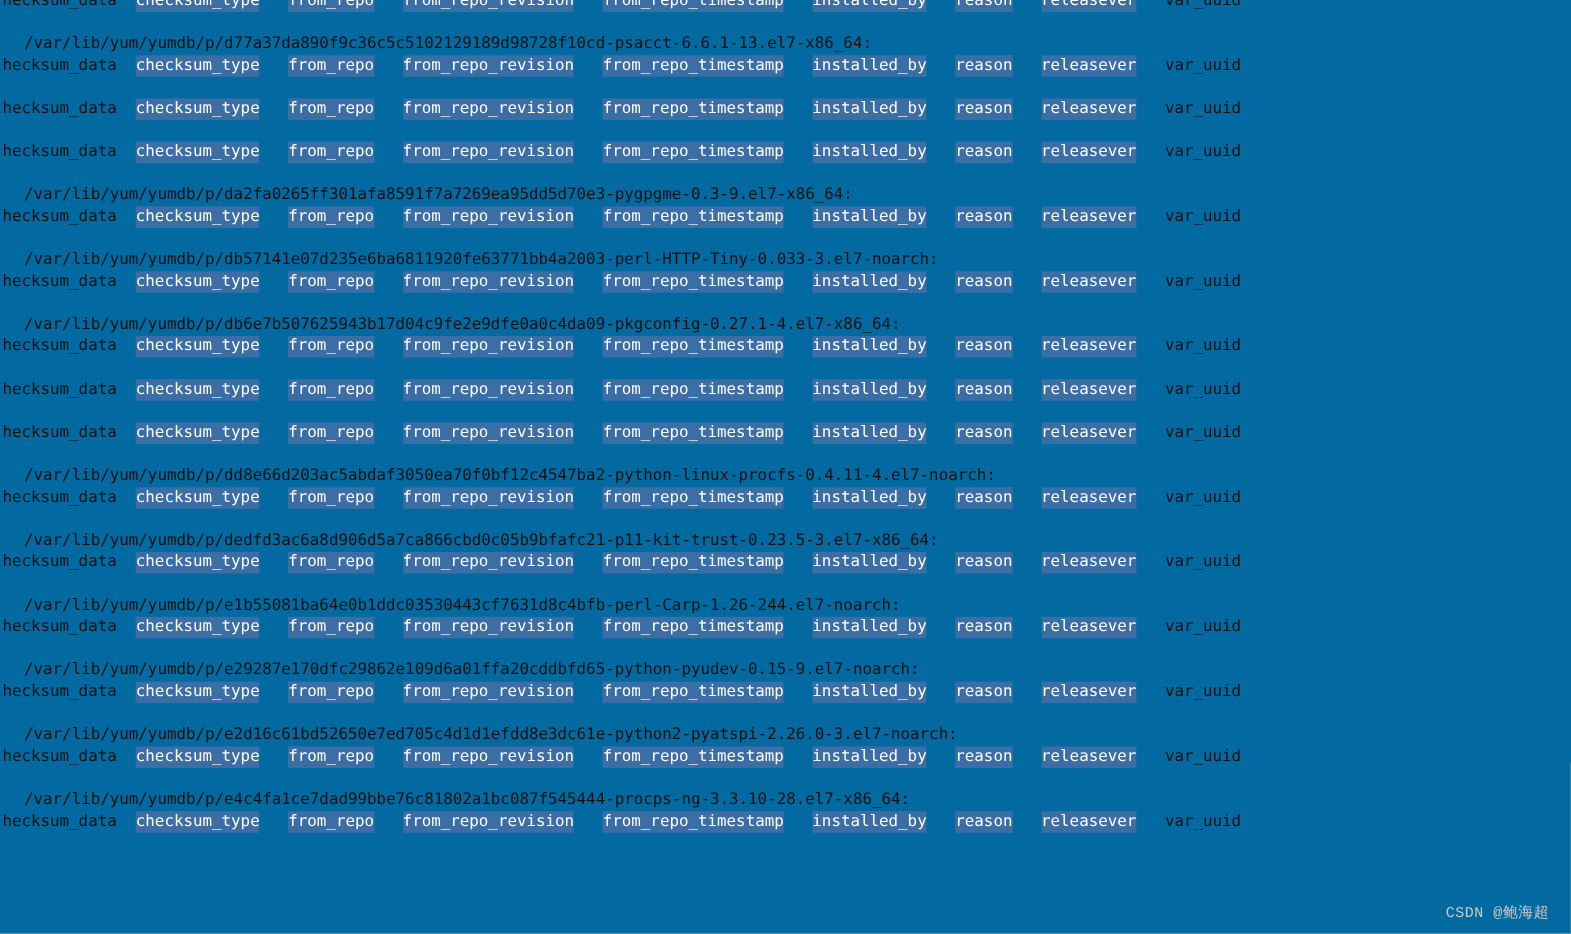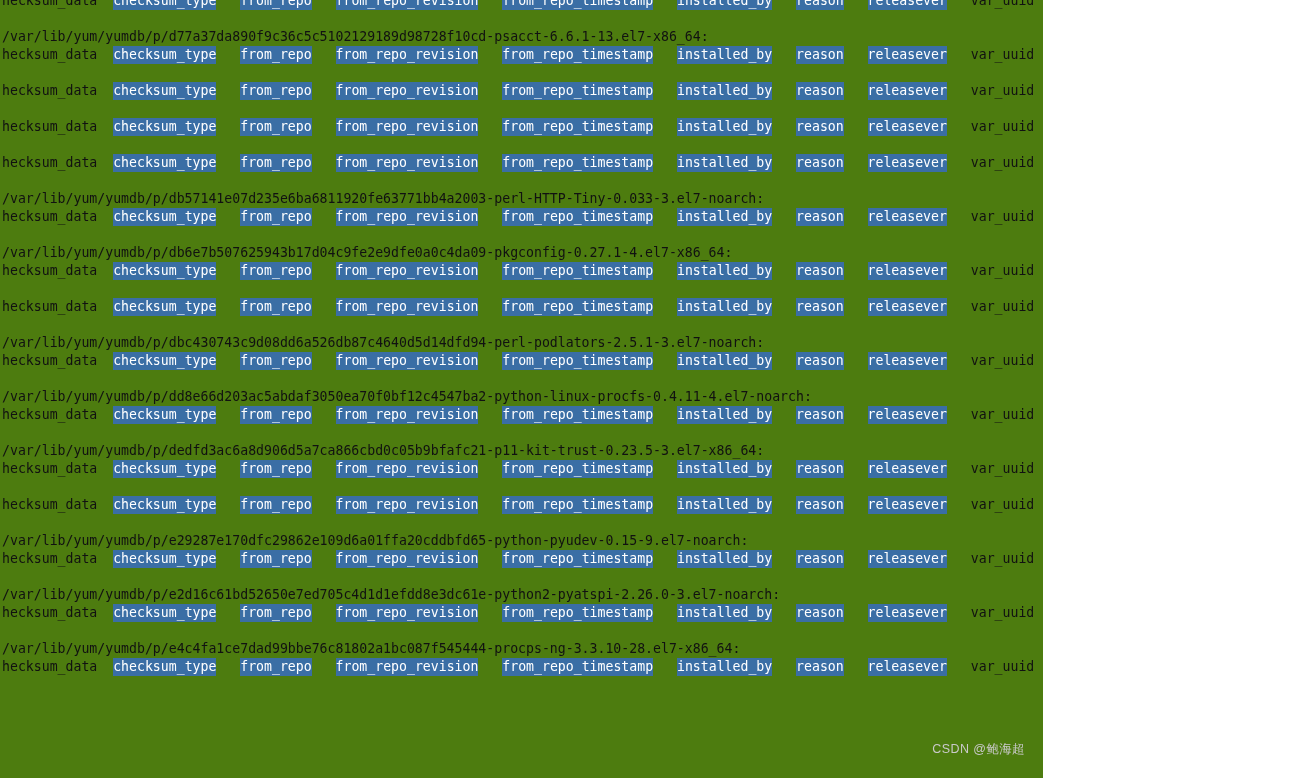--- a/index.html
+++ b/index.html
@@ -10,23 +10,23 @@
   }
   body {
     width: 1309px;
     height: 778px;
     overflow: hidden;
     font-family: "DejaVu Sans Mono", "Liberation Mono", monospace;
   }
 
   #terminal {
     position: relative;
-    width: 1043px;
+    width: 1309px;
     height: 778px;
-    background: #4d7c0f;
+    background: #0369a1;
     color: #1a1a1a;
     font-family: "DejaVu Sans Mono", "Liberation Mono", monospace;
     font-size: 13.2px;
     line-height: 18px;
     letter-spacing: 0px;
     overflow: hidden;
   }
 
   
   #scroll-area {
@@ -36,21 +36,21 @@
     width: 1309px;
   }
 
   .entry {
     display: block;
   }
 
   .path-line {
     display: block;
     white-space: pre;
-    padding-left: 2px;
+    padding-left: 20px;
     color: #111111;
     height: 18px;
     line-height: 18px;
   }
 
   .field-line {
     display: block;
     white-space: pre;
     padding-left: 2px;
     height: 18px;
@@ -78,22 +78,22 @@
   }
 
   .gap {
     display: inline-block;
     white-space: pre;
   }
 
   #watermark {
     position: absolute;
     right: 18px;
-    bottom: 20px;
-    font-family: Liberation Sans, sans-serif;
+    bottom: 8px;
+    font-family: Liberation Mono, monospace;
     font-size: 12.5px;
     color: #c9c9c9;
     letter-spacing: 0.4px;
     user-select: none;
     pointer-events: none;
   }
 </style>
 </head>
 <body>
 
@@ -106,46 +106,47 @@
         <div class="path-line">/var/lib/yum/yumdb/p/d77a37da890f9c36c5c5102129189d98728f10cd-psacct-6.6.1-13.el7-x86_64:</div>
         <div class="field-line"><span class="fld plain">hecksum_data</span><span class="gap">  </span><span class="fld hl">checksum_type</span><span class="gap">   </span><span class="fld hl">from_repo</span><span class="gap">   </span><span class="fld hl">from_repo_revision</span><span class="gap">   </span><span class="fld hl">from_repo_timestamp</span><span class="gap">   </span><span class="fld hl">installed_by</span><span class="gap">   </span><span class="fld hl">reason</span><span class="gap">   </span><span class="fld hl">releasever</span><span class="gap">   </span><span class="fld plain">var_uuid</span></div>
       </div>
       <div class="entry">
         <div class="field-line"><span class="fld plain">hecksum_data</span><span class="gap">  </span><span class="fld hl">checksum_type</span><span class="gap">   </span><span class="fld hl">from_repo</span><span class="gap">   </span><span class="fld hl">from_repo_revision</span><span class="gap">   </span><span class="fld hl">from_repo_timestamp</span><span class="gap">   </span><span class="fld hl">installed_by</span><span class="gap">   </span><span class="fld hl">reason</span><span class="gap">   </span><span class="fld hl">releasever</span><span class="gap">   </span><span class="fld plain">var_uuid</span></div>
       </div>
       <div class="entry">
         <div class="field-line"><span class="fld plain">hecksum_data</span><span class="gap">  </span><span class="fld hl">checksum_type</span><span class="gap">   </span><span class="fld hl">from_repo</span><span class="gap">   </span><span class="fld hl">from_repo_revision</span><span class="gap">   </span><span class="fld hl">from_repo_timestamp</span><span class="gap">   </span><span class="fld hl">installed_by</span><span class="gap">   </span><span class="fld hl">reason</span><span class="gap">   </span><span class="fld hl">releasever</span><span class="gap">   </span><span class="fld plain">var_uuid</span></div>
       </div>
       <div class="entry">
+        <div class="path-line">/var/lib/yum/yumdb/p/da2fa0265ff301afa8591f7a7269ea95dd5d70e3-pygpgme-0.3-9.el7-x86_64:</div>
         <div class="field-line"><span class="fld plain">hecksum_data</span><span class="gap">  </span><span class="fld hl">checksum_type</span><span class="gap">   </span><span class="fld hl">from_repo</span><span class="gap">   </span><span class="fld hl">from_repo_revision</span><span class="gap">   </span><span class="fld hl">from_repo_timestamp</span><span class="gap">   </span><span class="fld hl">installed_by</span><span class="gap">   </span><span class="fld hl">reason</span><span class="gap">   </span><span class="fld hl">releasever</span><span class="gap">   </span><span class="fld plain">var_uuid</span></div>
       </div>
       <div class="entry">
         <div class="path-line">/var/lib/yum/yumdb/p/db57141e07d235e6ba6811920fe63771bb4a2003-perl-HTTP-Tiny-0.033-3.el7-noarch:</div>
         <div class="field-line"><span class="fld plain">hecksum_data</span><span class="gap">  </span><span class="fld hl">checksum_type</span><span class="gap">   </span><span class="fld hl">from_repo</span><span class="gap">   </span><span class="fld hl">from_repo_revision</span><span class="gap">   </span><span class="fld hl">from_repo_timestamp</span><span class="gap">   </span><span class="fld hl">installed_by</span><span class="gap">   </span><span class="fld hl">reason</span><span class="gap">   </span><span class="fld hl">releasever</span><span class="gap">   </span><span class="fld plain">var_uuid</span></div>
       </div>
       <div class="entry">
         <div class="path-line">/var/lib/yum/yumdb/p/db6e7b507625943b17d04c9fe2e9dfe0a0c4da09-pkgconfig-0.27.1-4.el7-x86_64:</div>
         <div class="field-line"><span class="fld plain">hecksum_data</span><span class="gap">  </span><span class="fld hl">checksum_type</span><span class="gap">   </span><span class="fld hl">from_repo</span><span class="gap">   </span><span class="fld hl">from_repo_revision</span><span class="gap">   </span><span class="fld hl">from_repo_timestamp</span><span class="gap">   </span><span class="fld hl">installed_by</span><span class="gap">   </span><span class="fld hl">reason</span><span class="gap">   </span><span class="fld hl">releasever</span><span class="gap">   </span><span class="fld plain">var_uuid</span></div>
       </div>
       <div class="entry">
         <div class="field-line"><span class="fld plain">hecksum_data</span><span class="gap">  </span><span class="fld hl">checksum_type</span><span class="gap">   </span><span class="fld hl">from_repo</span><span class="gap">   </span><span class="fld hl">from_repo_revision</span><span class="gap">   </span><span class="fld hl">from_repo_timestamp</span><span class="gap">   </span><span class="fld hl">installed_by</span><span class="gap">   </span><span class="fld hl">reason</span><span class="gap">   </span><span class="fld hl">releasever</span><span class="gap">   </span><span class="fld plain">var_uuid</span></div>
       </div>
       <div class="entry">
-        <div class="path-line">/var/lib/yum/yumdb/p/dbc430743c9d08dd6a526db87c4640d5d14dfd94-perl-podlators-2.5.1-3.el7-noarch:</div>
         <div class="field-line"><span class="fld plain">hecksum_data</span><span class="gap">  </span><span class="fld hl">checksum_type</span><span class="gap">   </span><span class="fld hl">from_repo</span><span class="gap">   </span><span class="fld hl">from_repo_revision</span><span class="gap">   </span><span class="fld hl">from_repo_timestamp</span><span class="gap">   </span><span class="fld hl">installed_by</span><span class="gap">   </span><span class="fld hl">reason</span><span class="gap">   </span><span class="fld hl">releasever</span><span class="gap">   </span><span class="fld plain">var_uuid</span></div>
       </div>
       <div class="entry">
         <div class="path-line">/var/lib/yum/yumdb/p/dd8e66d203ac5abdaf3050ea70f0bf12c4547ba2-python-linux-procfs-0.4.11-4.el7-noarch:</div>
         <div class="field-line"><span class="fld plain">hecksum_data</span><span class="gap">  </span><span class="fld hl">checksum_type</span><span class="gap">   </span><span class="fld hl">from_repo</span><span class="gap">   </span><span class="fld hl">from_repo_revision</span><span class="gap">   </span><span class="fld hl">from_repo_timestamp</span><span class="gap">   </span><span class="fld hl">installed_by</span><span class="gap">   </span><span class="fld hl">reason</span><span class="gap">   </span><span class="fld hl">releasever</span><span class="gap">   </span><span class="fld plain">var_uuid</span></div>
       </div>
       <div class="entry">
         <div class="path-line">/var/lib/yum/yumdb/p/dedfd3ac6a8d906d5a7ca866cbd0c05b9bfafc21-p11-kit-trust-0.23.5-3.el7-x86_64:</div>
         <div class="field-line"><span class="fld plain">hecksum_data</span><span class="gap">  </span><span class="fld hl">checksum_type</span><span class="gap">   </span><span class="fld hl">from_repo</span><span class="gap">   </span><span class="fld hl">from_repo_revision</span><span class="gap">   </span><span class="fld hl">from_repo_timestamp</span><span class="gap">   </span><span class="fld hl">installed_by</span><span class="gap">   </span><span class="fld hl">reason</span><span class="gap">   </span><span class="fld hl">releasever</span><span class="gap">   </span><span class="fld plain">var_uuid</span></div>
       </div>
       <div class="entry">
+        <div class="path-line">/var/lib/yum/yumdb/p/e1b55081ba64e0b1ddc03530443cf7631d8c4bfb-perl-Carp-1.26-244.el7-noarch:</div>
         <div class="field-line"><span class="fld plain">hecksum_data</span><span class="gap">  </span><span class="fld hl">checksum_type</span><span class="gap">   </span><span class="fld hl">from_repo</span><span class="gap">   </span><span class="fld hl">from_repo_revision</span><span class="gap">   </span><span class="fld hl">from_repo_timestamp</span><span class="gap">   </span><span class="fld hl">installed_by</span><span class="gap">   </span><span class="fld hl">reason</span><span class="gap">   </span><span class="fld hl">releasever</span><span class="gap">   </span><span class="fld plain">var_uuid</span></div>
       </div>
       <div class="entry">
         <div class="path-line">/var/lib/yum/yumdb/p/e29287e170dfc29862e109d6a01ffa20cddbfd65-python-pyudev-0.15-9.el7-noarch:</div>
         <div class="field-line"><span class="fld plain">hecksum_data</span><span class="gap">  </span><span class="fld hl">checksum_type</span><span class="gap">   </span><span class="fld hl">from_repo</span><span class="gap">   </span><span class="fld hl">from_repo_revision</span><span class="gap">   </span><span class="fld hl">from_repo_timestamp</span><span class="gap">   </span><span class="fld hl">installed_by</span><span class="gap">   </span><span class="fld hl">reason</span><span class="gap">   </span><span class="fld hl">releasever</span><span class="gap">   </span><span class="fld plain">var_uuid</span></div>
       </div>
       <div class="entry">
         <div class="path-line">/var/lib/yum/yumdb/p/e2d16c61bd52650e7ed705c4d1d1efdd8e3dc61e-python2-pyatspi-2.26.0-3.el7-noarch:</div>
         <div class="field-line"><span class="fld plain">hecksum_data</span><span class="gap">  </span><span class="fld hl">checksum_type</span><span class="gap">   </span><span class="fld hl">from_repo</span><span class="gap">   </span><span class="fld hl">from_repo_revision</span><span class="gap">   </span><span class="fld hl">from_repo_timestamp</span><span class="gap">   </span><span class="fld hl">installed_by</span><span class="gap">   </span><span class="fld hl">reason</span><span class="gap">   </span><span class="fld hl">releasever</span><span class="gap">   </span><span class="fld plain">var_uuid</span></div>
       </div>

